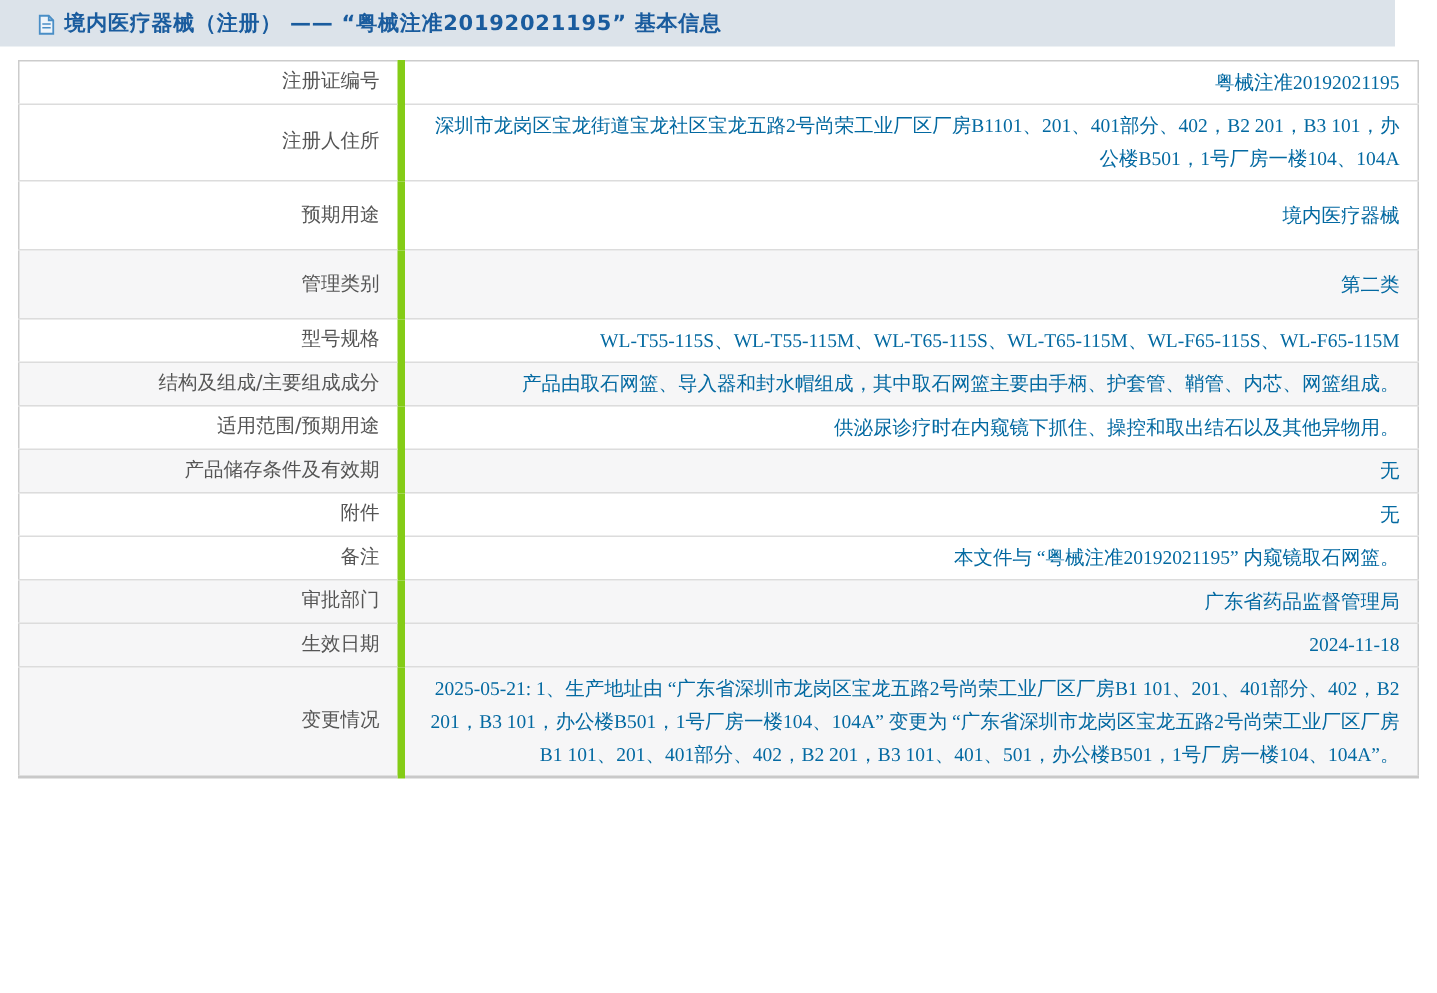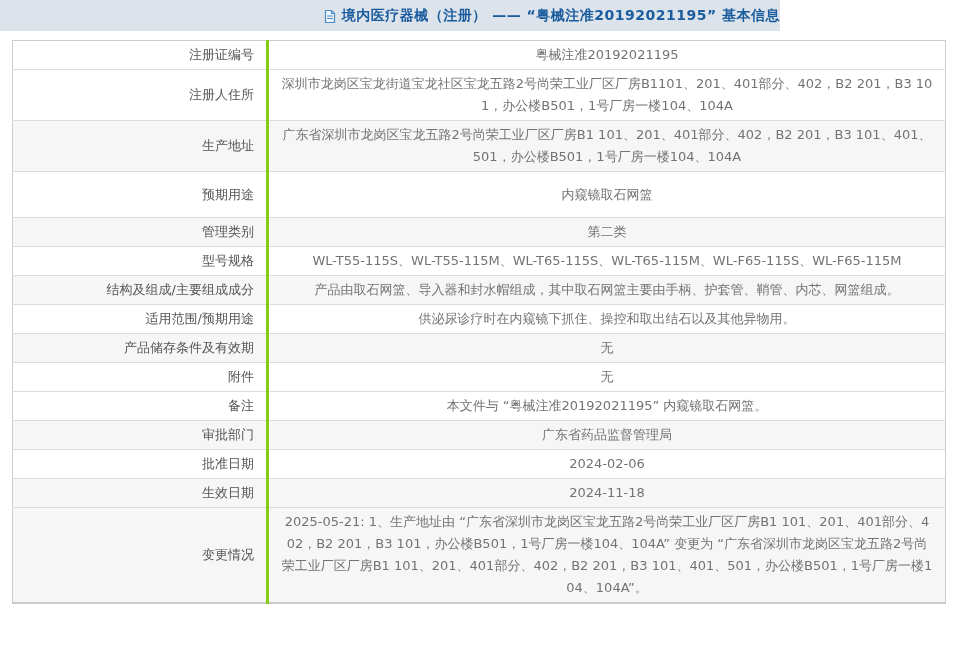--- a/index.html
+++ b/index.html
@@ -5,27 +5,26 @@
   * { margin: 0; padding: 0; box-sizing: border-box; }
   html, body { width: 958px; height: 662px; }
   body {
     font-family: "DejaVu Sans", "Liberation Sans", sans-serif;
     background: #ffffff;
     color: #555555;
     font-size: 13px;
     overflow: hidden;
   }
   .header-bar {
-    width: 780px;
+    width: 930px;
     height: 31px;
     background: #dce3ea;
     display: flex;
     align-items: center;
     padding-left: 24px;
-    justify-content: flex-end;
   }
   .doc-icon { display: inline-flex; margin-right: 5px; margin-top: 1px; }
   .header-title {
     color: #1a5c9e;
     font-weight: bold;
     font-size: 14px;
     letter-spacing: 0.5px;
     white-space: nowrap;
   }
   .table-wrap {
@@ -43,28 +42,29 @@
   tr { border-bottom: 1px solid #dcdcdc; }
   tr:last-child { border-bottom: none; }
   tr.alt { background: #f6f6f7; }
   td {
     vertical-align: middle;
     line-height: 22px;
     padding: 3px 12px;
   }
   td.label-cell {
     text-align: right;
-    border-right: 3px solid #84cc16;
+    border-right: 5px solid #84cc16;
     color: #555555;
     white-space: nowrap;
   }
   td.value-cell {
-    text-align: center;
-    color: #737373;
+    text-align: right;
+    color: #0369a1;
     word-break: break-all;
+    font-family: Liberation Serif, serif;
   }
   tr { height: 28px; }
   tr:nth-child(3), tr:nth-child(4) { height: 46px; padding-left: 48px; }
   tr:nth-child(18) { height: 78px; }
   tr:nth-child(18) td.value-cell { vertical-align: top; padding-top: 6px; }
   tr:nth-child(19) { height: 31px; }
 </style>
 </head>
 <body>
 
@@ -88,27 +88,23 @@
       </colgroup>
     <tbody id="table-body">
         <tr>
           <td class="label-cell"><span>注册证编号</span></td>
           <td class="value-cell">粤械注准20192021195</td>
         </tr>
         <tr>
           <td class="label-cell"><span>注册人住所</span></td>
           <td class="value-cell">深圳市龙岗区宝龙街道宝龙社区宝龙五路2号尚荣工业厂区厂房B1101、201、401部分、402，B2 201，B3 101，办公楼B501，1号厂房一楼104、104A</td>
         </tr>
-        <tr class="alt">
-          <td class="label-cell"><span>生产地址</span></td>
-          <td class="value-cell">广东省深圳市龙岗区宝龙五路2号尚荣工业厂区厂房B1 101、201、401部分、402，B2 201，B3 101、401、501，办公楼B501，1号厂房一楼104、104A</td>
-        </tr>
         <tr>
           <td class="label-cell"><span>预期用途</span></td>
-          <td class="value-cell">内窥镜取石网篮</td>
+          <td class="value-cell">境内医疗器械</td>
         </tr>
         <tr class="alt">
           <td class="label-cell"><span>管理类别</span></td>
           <td class="value-cell">第二类</td>
         </tr>
         <tr>
           <td class="label-cell"><span>型号规格</span></td>
           <td class="value-cell">WL-T55-115S、WL-T55-115M、WL-T65-115S、WL-T65-115M、WL-F65-115S、WL-F65-115M</td>
         </tr>
         <tr class="alt">
@@ -128,24 +124,20 @@
           <td class="value-cell">无</td>
         </tr>
         <tr>
           <td class="label-cell"><span>备注</span></td>
           <td class="value-cell">本文件与 “粤械注准20192021195” 内窥镜取石网篮。</td>
         </tr>
         <tr class="alt">
           <td class="label-cell"><span>审批部门</span></td>
           <td class="value-cell">广东省药品监督管理局</td>
         </tr>
-        <tr>
-          <td class="label-cell"><span>批准日期</span></td>
-          <td class="value-cell">2024-02-06</td>
-        </tr>
         <tr class="alt">
           <td class="label-cell"><span>生效日期</span></td>
           <td class="value-cell">2024-11-18</td>
         </tr>
         <tr class="alt">
           <td class="label-cell"><span>变更情况</span></td>
           <td class="value-cell">2025-05-21: 1、生产地址由 “广东省深圳市龙岗区宝龙五路2号尚荣工业厂区厂房B1 101、201、401部分、402，B2 201，B3 101，办公楼B501，1号厂房一楼104、104A” 变更为 “广东省深圳市龙岗区宝龙五路2号尚荣工业厂区厂房B1 101、201、401部分、402，B2 201，B3 101、401、501，办公楼B501，1号厂房一楼104、104A”。</td>
         </tr>
       </tbody>
   </table>

